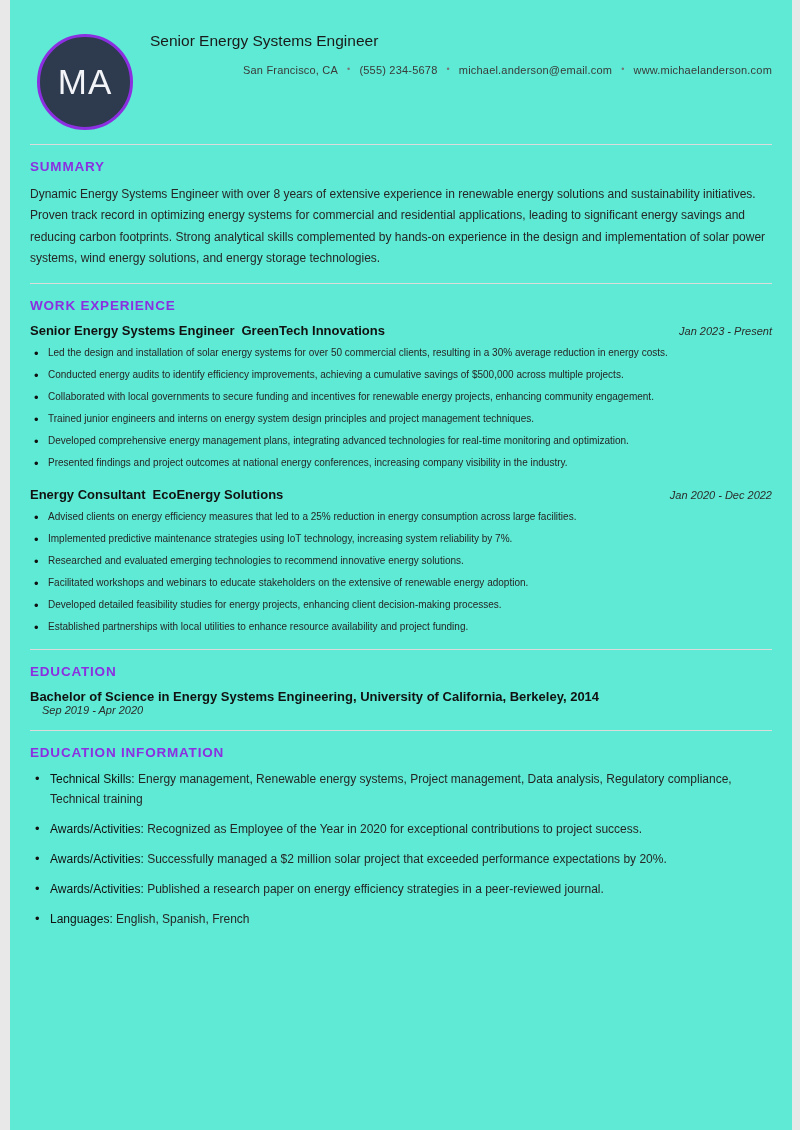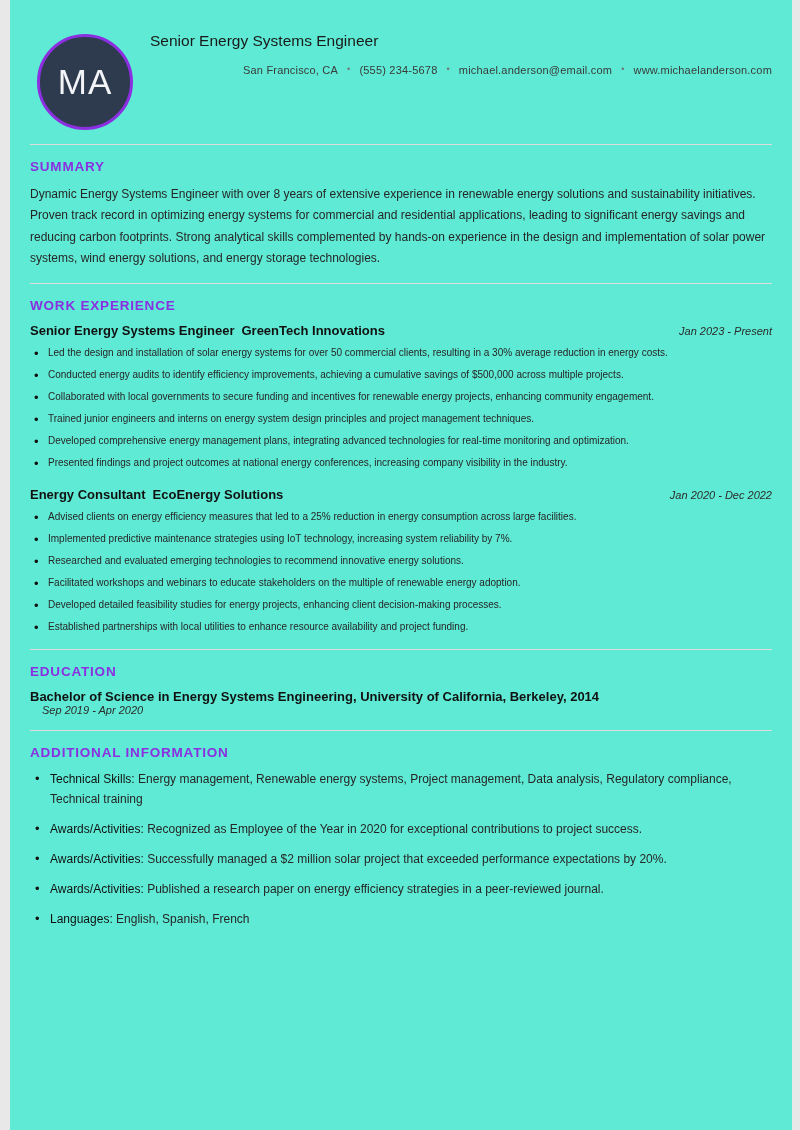--- a/index.html
+++ b/index.html
@@ -269,41 +269,41 @@
         <div class="job-head">
           <div class="job-head-left">
             <span>Energy Consultant</span><span class="job-company">EcoEnergy Solutions</span>
           </div>
           <div class="job-dates">Jan 2020 - Dec 2022</div>
         </div>
         <ul class="bullets">
           <li>Advised clients on energy efficiency measures that led to a 25% reduction in energy consumption across large facilities.</li>
           <li>Implemented predictive maintenance strategies using IoT technology, increasing system reliability by 7%.</li>
           <li>Researched and evaluated emerging technologies to recommend innovative energy solutions.</li>
-          <li>Facilitated workshops and webinars to educate stakeholders on the multiple of renewable energy adoption.</li>
+          <li>Facilitated workshops and webinars to educate stakeholders on the extensive of renewable energy adoption.</li>
           <li>Developed detailed feasibility studies for energy projects, enhancing client decision-making processes.</li>
           <li>Established partnerships with local utilities to enhance resource availability and project funding.</li>
         </ul>
       </div>
     </div>
 
     <hr class="divider">
 
     <div class="section">
       <h2 class="section-title">EDUCATION</h2>
       <div class="edu-row">
         <span class="edu-degree">Bachelor of Science in Energy Systems Engineering, University of California, Berkeley, 2014</span>
         <span class="edu-dates">Sep 2019 - Apr 2020</span>
       </div>
     </div>
 
     <hr class="divider">
 
     <div class="section">
-      <h2 class="section-title">ADDITIONAL INFORMATION</h2>
+      <h2 class="section-title">EDUCATION INFORMATION</h2>
       <ul class="addl">
         <li>
           <span class="addl-label">Technical Skills:</span>
           <span class="addl-value">Energy management, Renewable energy systems, Project management, Data analysis, Regulatory compliance, Technical training</span>
         </li>
         <li>
           <span class="addl-label">Awards/Activities:</span>
           <span class="addl-value">Recognized as Employee of the Year in 2020 for exceptional contributions to project success.</span>
         </li>
         <li>

